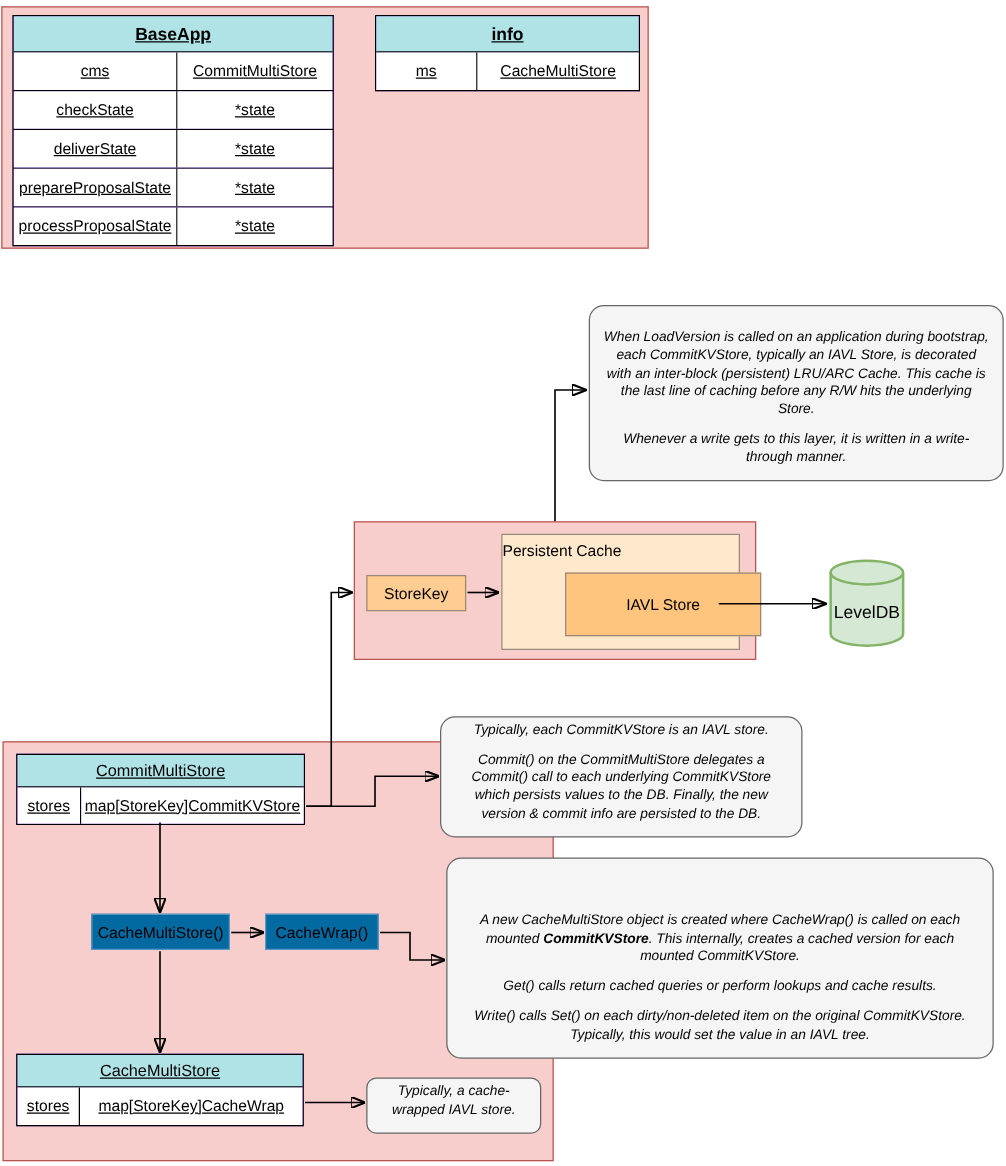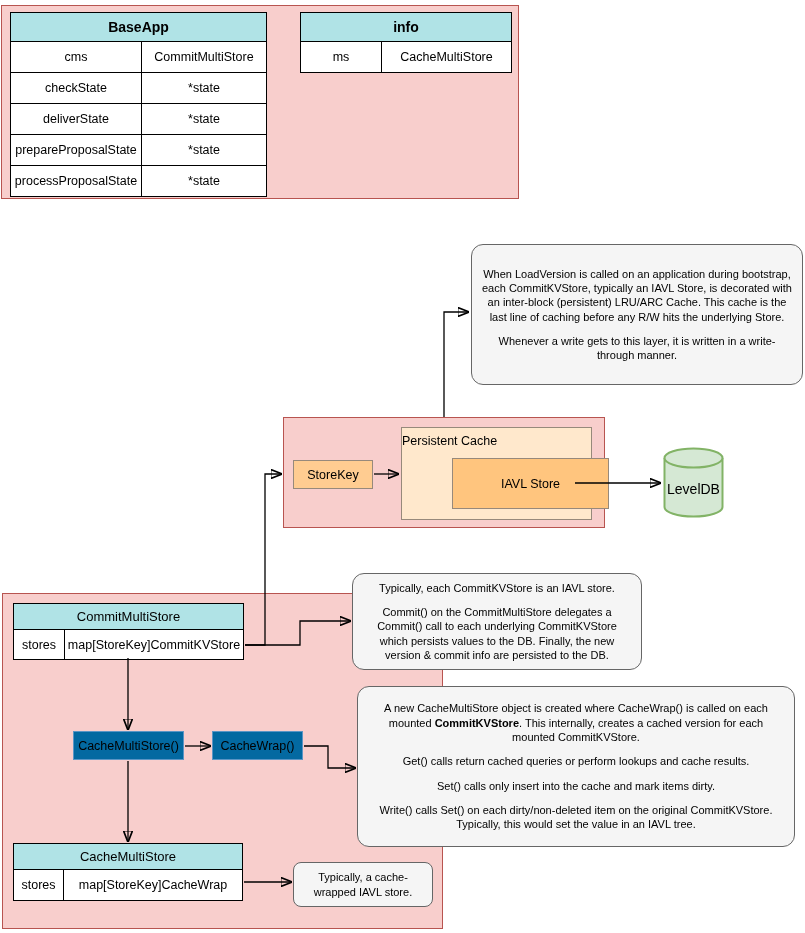--- a/index.html
+++ b/index.html
@@ -6,21 +6,21 @@
   #canvas {
     position:relative; width:805px; height:933px; background:#ffffff;
     font-family:"Liberation Sans", sans-serif; color:#000; overflow:hidden;
   }
   .abs { position:absolute; box-sizing:border-box; }
 
   
   .pink-container { background:#f8cecc; border:1px solid #b85450; z-index:1; }
 
   
-  .uml-table { background:#6d28d9; border:1px solid #000; z-index:2; }
+  .uml-table { background:#6d28d9; border:1px solid #000; z-index:2;text-decoration:underline; }
   .uml-header {
     background:#b0e3e6; border-bottom:1px solid #000;
     display:flex; align-items:center; justify-content:center;
     font-size:13px;
   }
   .uml-header.bold { font-weight:bold; font-size:14px; }
   .uml-row { display:flex; border-bottom:1px solid #000; }
   .uml-row:last-child { border-bottom:none; }
   .uml-cell {
     display:flex; align-items:center; justify-content:center;
@@ -39,23 +39,24 @@
   .orange-deep  { background:#ffc57e; border:1px solid #97897b; }
   .blue-box     { background:#0369a1; border:1px solid #5a95c5; }
   .frame-title {
     position:absolute; top:6px; left:0; right:0; text-align:left; font-size:12.5px;
   }
 
   
   .note {
     background:#f5f5f5; border:1px solid #666;
     border-radius:12px; z-index:2;
-    display:flex; flex-direction:column; justify-content:center;
+    display:flex; flex-direction:column; justify-content:flex-end;
     text-align:center; font-size:11px; line-height:1.3;
     padding:6px 10px;
+    font-style:italic;
   }
   .note p { margin:5px 0; }
   .b { font-weight:bold; }
 
   
   #leveldb { z-index:2; }
   #leveldb svg { display:block; }
   #leveldb .cyl-label {
     position:absolute; left:0; right:0; top:34px; text-align:center; font-size:14px;
   }
@@ -149,21 +150,20 @@
     <span>CacheMultiStore()</span>
   </div>
 
   <div class="abs box blue-box" style="left:212px; top:731px; width:91px; height:29px;">
     <span>CacheWrap()</span>
   </div>
 
   <div class="abs note" style="left:357px; top:686px; width:438px; height:161px;">
     <p><span>A new CacheMultiStore object is created where CacheWrap() is called on each mounted </span><span class="b">CommitKVStore</span><span>. This internally, creates a cached version for each mounted CommitKVStore.</span></p>
     <p>Get() calls return cached queries or perform lookups and cache results.</p>
-    <p>Set() calls only insert into the cache and mark items dirty.</p>
     <p>Write() calls Set() on each dirty/non-deleted item on the original CommitKVStore. Typically, this would set the value in an IAVL tree.</p>
   </div>
 
   <div class="abs uml-table" style="left:13px; top:843px; width:230px;">
     <div class="uml-header" style="height:25px;">CacheMultiStore</div>
     <div class="uml-row" style="height:30px;">
       <div class="uml-cell c1" style="width:49px;">stores</div>
       <div class="uml-cell c2">map[StoreKey]CacheWrap</div>
     </div>
   </div>

